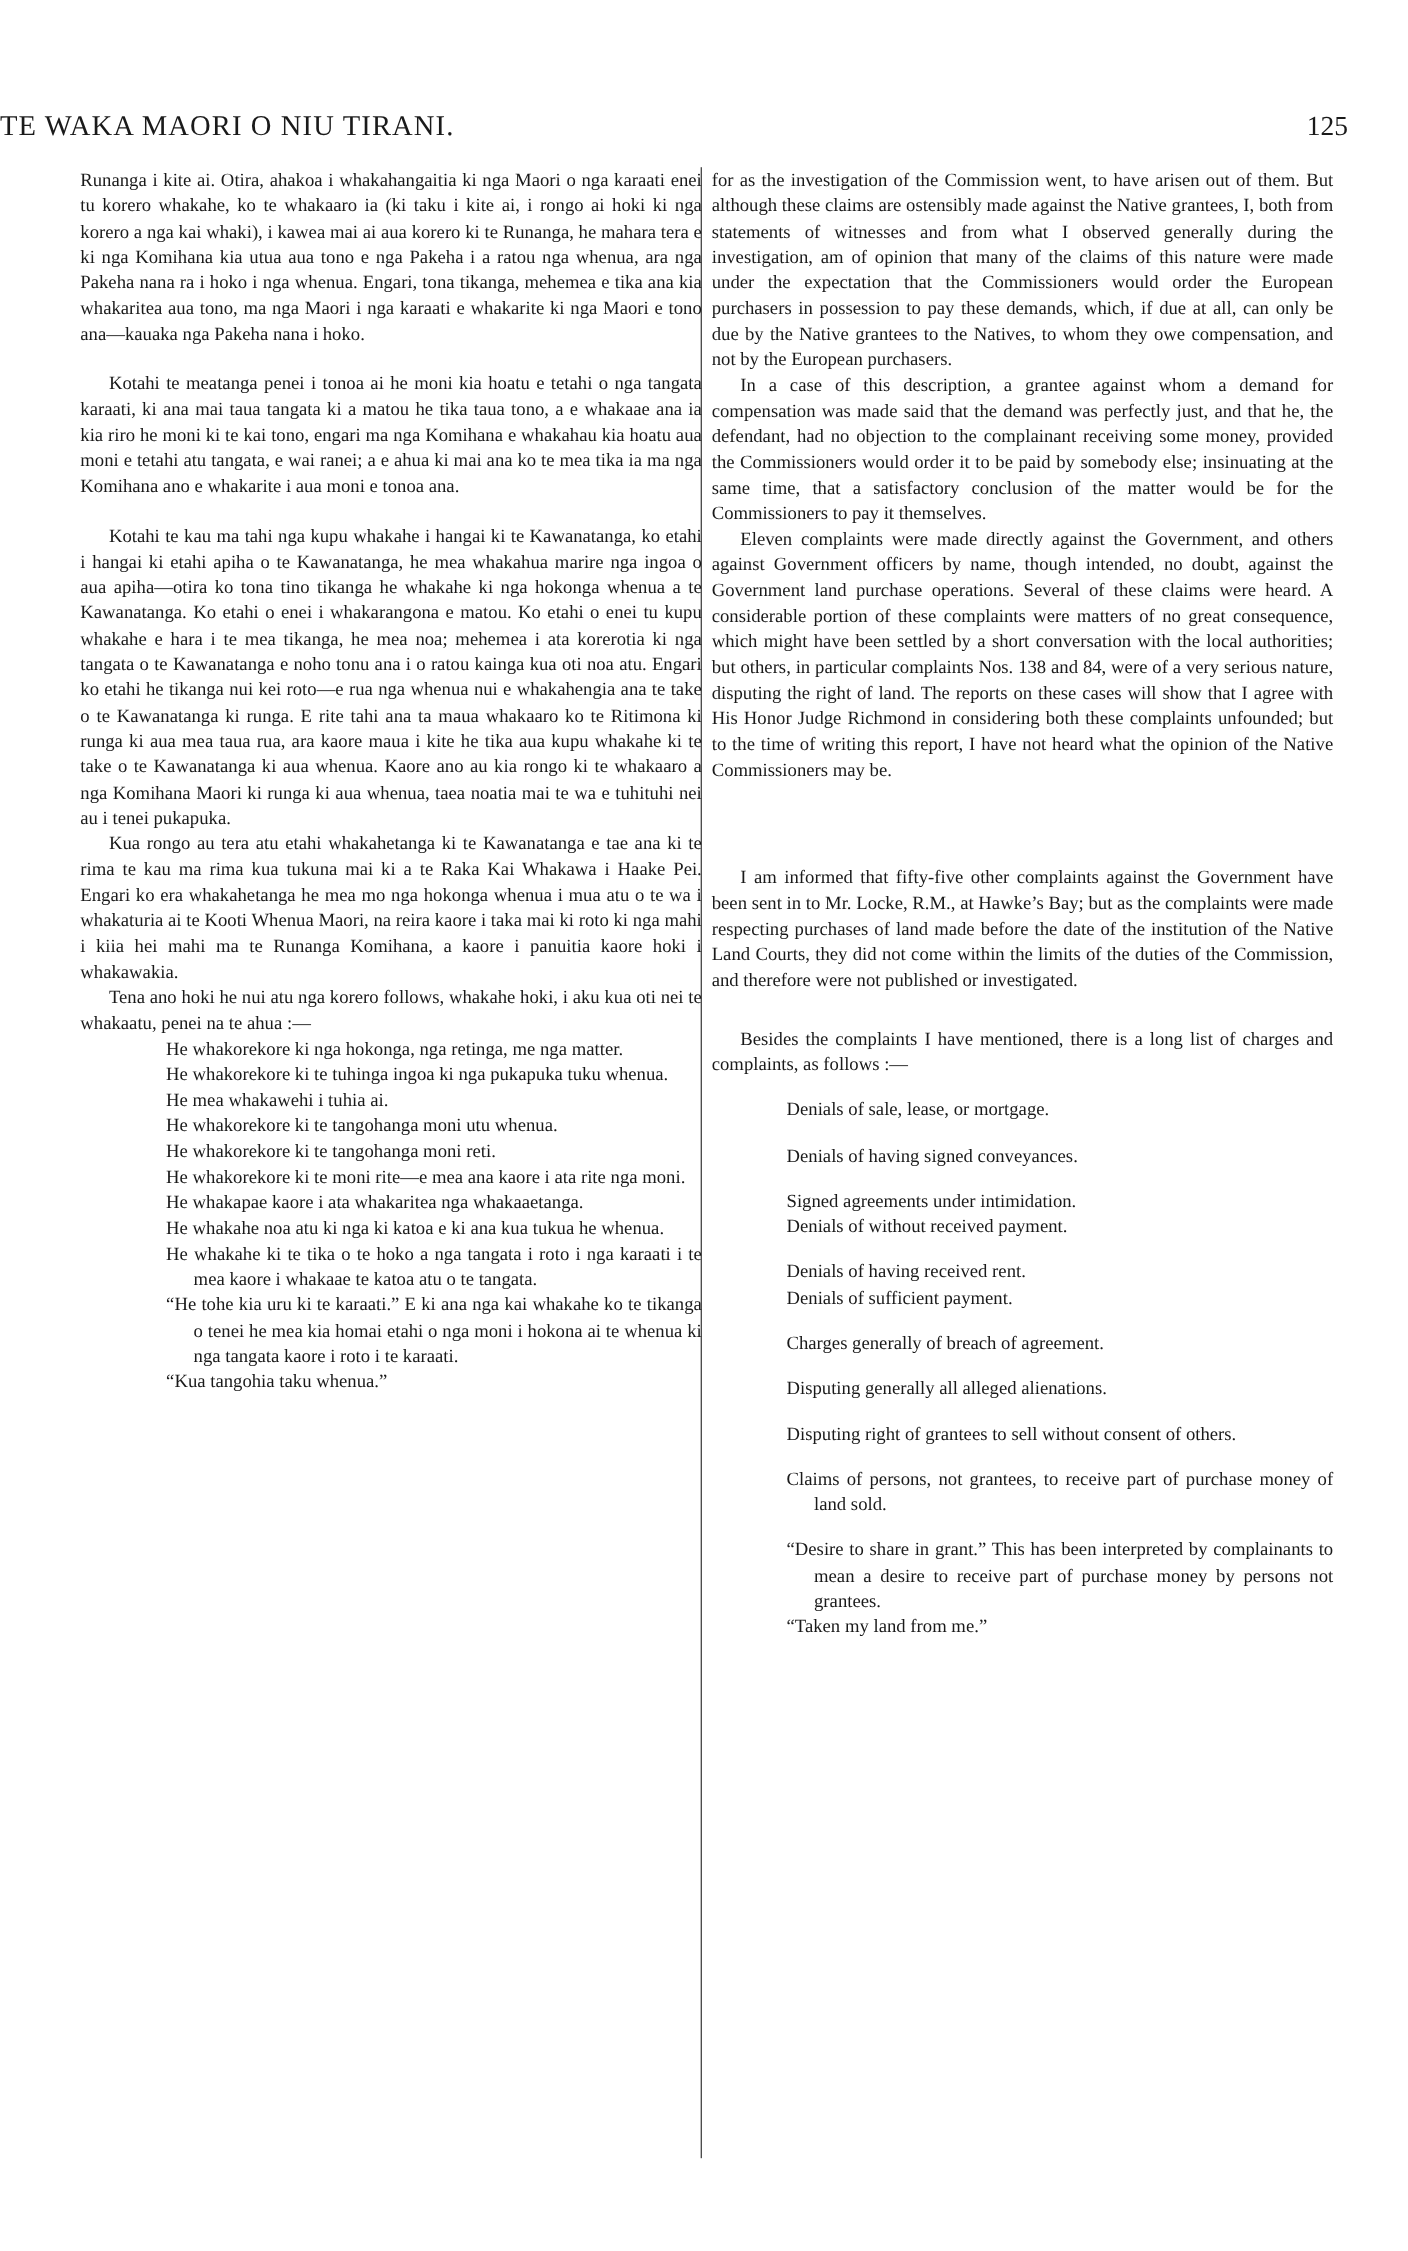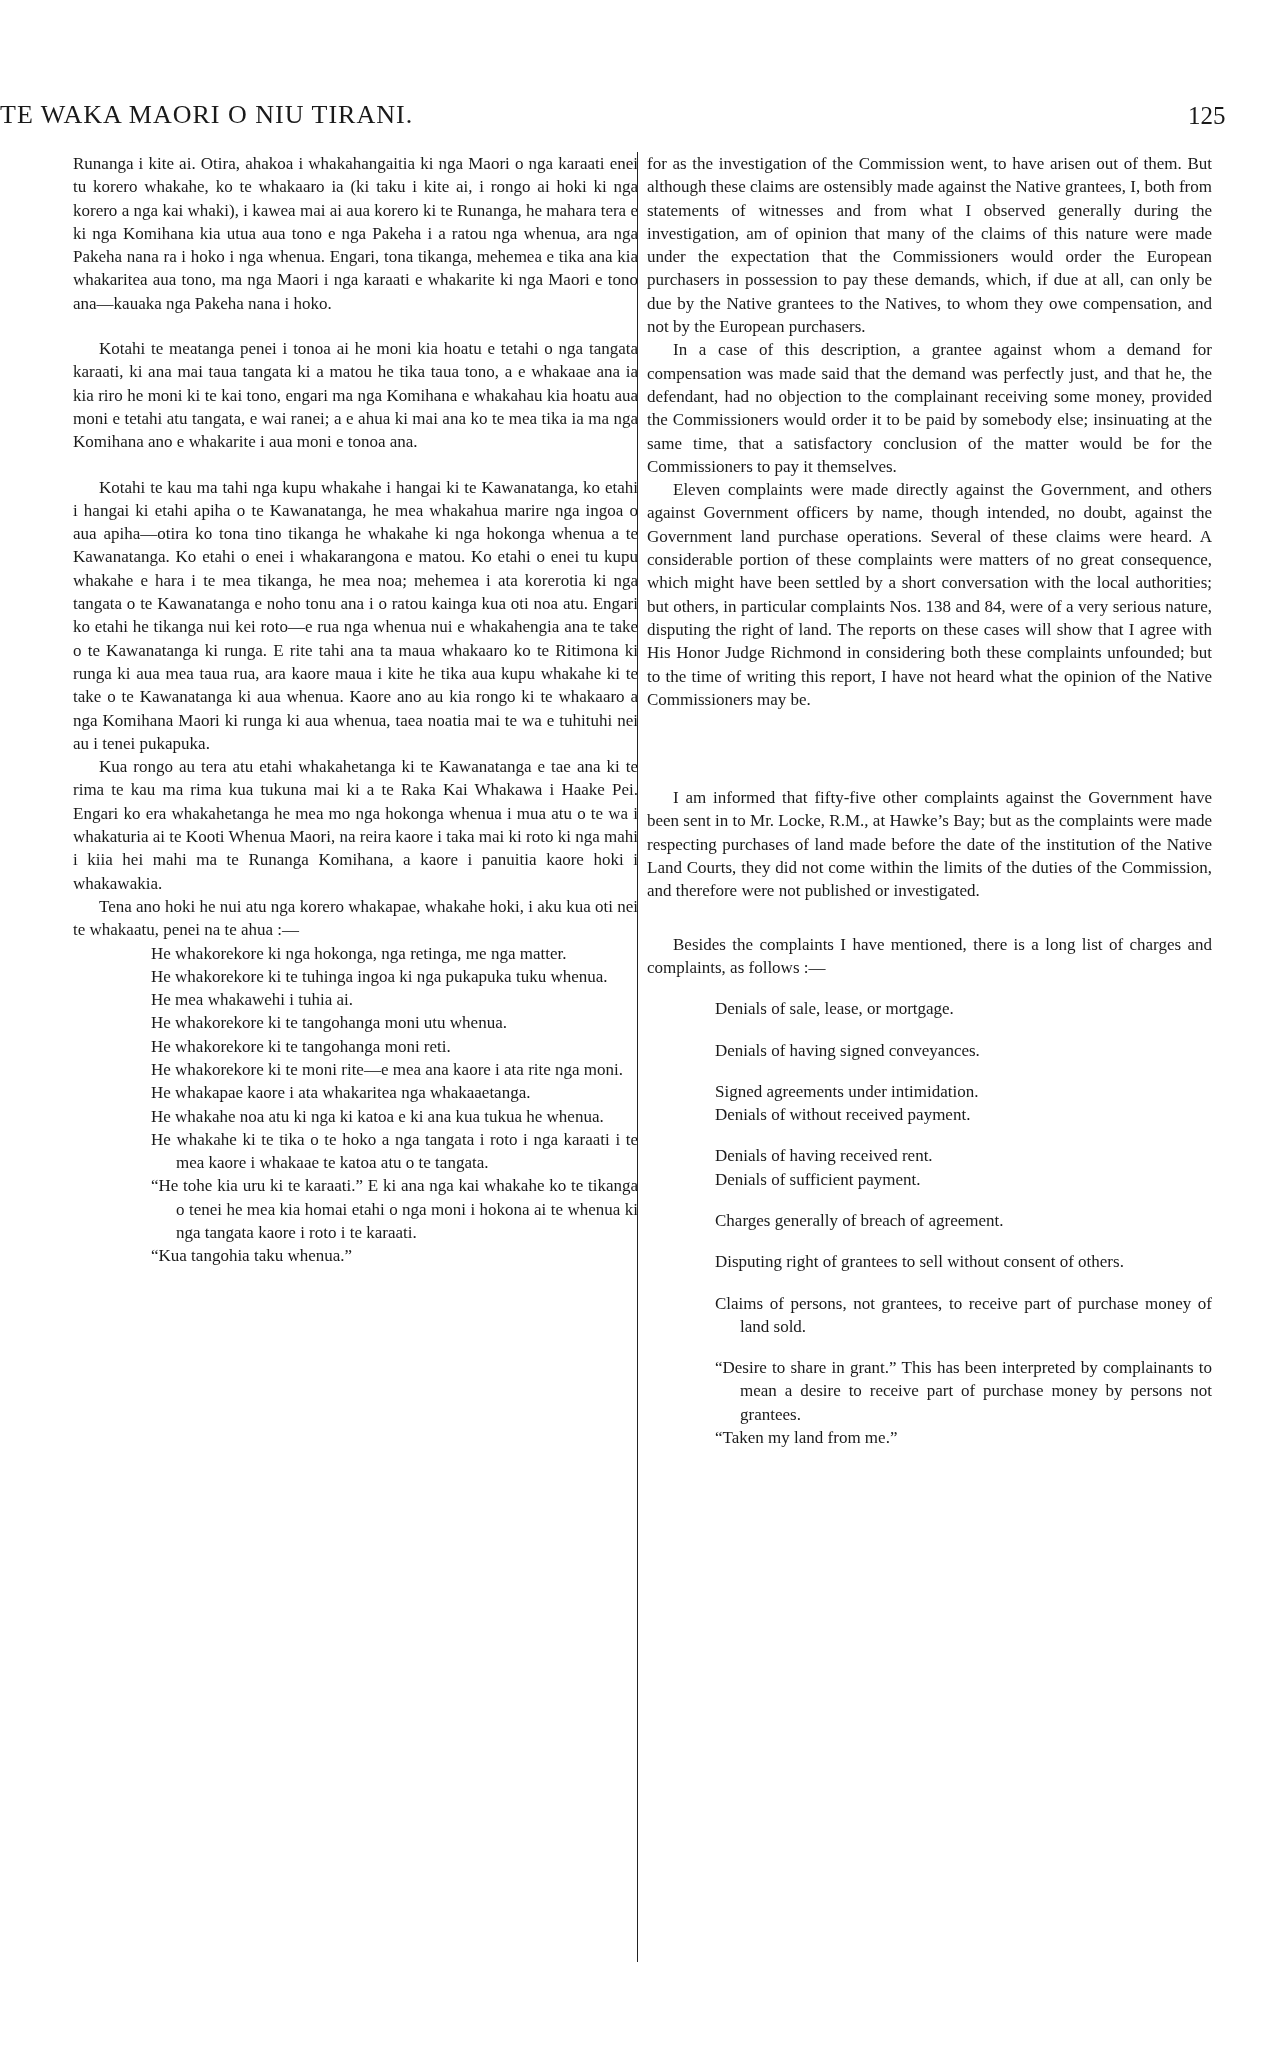--- a/index.html
+++ b/index.html
@@ -46,21 +46,21 @@
 <div class="header-title">TE WAKA MAORI O NIU TIRANI.</div>
 <div class="page-number">125</div>
 
 <div class="rule"></div>
 
 <div class="col col-left">
   <p>Runanga i kite ai. Otira, ahakoa i whakahangaitia ki nga Maori o nga karaati enei tu korero whakahe, ko te whakaaro ia (ki taku i kite ai, i rongo ai hoki ki nga korero a nga kai whaki), i kawea mai ai aua korero ki te Runanga, he mahara tera e ki nga Komihana kia utua aua tono e nga Pakeha i a ratou nga whenua, ara nga Pakeha nana ra i hoko i nga whenua. Engari, tona tikanga, mehemea e tika ana kia whakaritea aua tono, ma nga Maori i nga karaati e whakarite ki nga Maori e tono ana—kauaka nga Pakeha nana i hoko.</p>
   <p class="indent gap">Kotahi te meatanga penei i tonoa ai he moni kia hoatu e tetahi o nga tangata karaati, ki ana mai taua tangata ki a matou he tika taua tono, a e whakaae ana ia kia riro he moni ki te kai tono, engari ma nga Komihana e whakahau kia hoatu aua moni e tetahi atu tangata, e wai ranei; a e ahua ki mai ana ko te mea tika ia ma nga Komihana ano e whakarite i aua moni e tonoa ana.</p>
   <p class="indent gap">Kotahi te kau ma tahi nga kupu whakahe i hangai ki te Kawanatanga, ko etahi i hangai ki etahi apiha o te Kawanatanga, he mea whakahua marire nga ingoa o aua apiha—otira ko tona tino tikanga he whakahe ki nga hokonga whenua a te Kawanatanga. Ko etahi o enei i whakarangona e matou. Ko etahi o enei tu kupu whakahe e hara i te mea tikanga, he mea noa; mehemea i ata korerotia ki nga tangata o te Kawanatanga e noho tonu ana i o ratou kainga kua oti noa atu. Engari ko etahi he tikanga nui kei roto—e rua nga whenua nui e whakahengia ana te take o te Kawanatanga ki runga. E rite tahi ana ta maua whakaaro ko te Ritimona ki runga ki aua mea taua rua, ara kaore maua i kite he tika aua kupu whakahe ki te take o te Kawanatanga ki aua whenua. Kaore ano au kia rongo ki te whakaaro a nga Komihana Maori ki runga ki aua whenua, taea noatia mai te wa e tuhituhi nei au i tenei pukapuka.</p>
   <p class="indent">Kua rongo au tera atu etahi whakahetanga ki te Kawanatanga e tae ana ki te rima te kau ma rima kua tukuna mai ki a te Raka Kai Whakawa i Haake Pei. Engari ko era whakahetanga he mea mo nga hokonga whenua i mua atu o te wa i whakaturia ai te Kooti Whenua Maori, na reira kaore i taka mai ki roto ki nga mahi i kiia hei mahi ma te Runanga Komihana, a kaore i panuitia kaore hoki i whakawakia.</p>
-  <p class="indent">Tena ano hoki he nui atu nga korero whakapae, whakahe hoki, i aku kua oti nei te whakaatu, penei na te ahua :—</p>
+  <p class="indent">Tena ano hoki he nui atu nga korero follows, whakahe hoki, i aku kua oti nei te whakaatu, penei na te ahua :—</p>
   <ul class="list list-left">
     <li>He whakorekore ki nga hokonga, nga retinga, me nga matter.</li>
     <li>He whakorekore ki te tuhinga ingoa ki nga pukapuka tuku whenua.</li>
     <li>He mea whakawehi i tuhia ai.</li>
     <li>He whakorekore ki te tangohanga moni utu whenua.</li>
     <li>He whakorekore ki te tangohanga moni reti.</li>
     <li>He whakorekore ki te moni rite—e mea ana kaore i ata rite nga moni.</li>
     <li>He whakapae kaore i ata whakaritea nga whakaaetanga.</li>
     <li>He whakahe noa atu ki nga ki katoa e ki ana kua tukua he whenua.</li>
     <li>He whakahe ki te tika o te hoko a nga tangata i roto i nga karaati i te mea kaore i whakaae te katoa atu o te tangata.</li>
@@ -76,18 +76,19 @@
   <p class="indent gap-big">I am informed that fifty-five other complaints against the Government have been sent in to Mr. Locke, R.M., at Hawke’s Bay; but as the complaints were made respecting purchases of land made before the date of the institution of the Native Land Courts, they did not come within the limits of the duties of the Commission, and therefore were not published or investigated.</p>
   <p class="indent gap-med">Besides the complaints I have mentioned, there is a long list of charges and complaints, as follows :—</p>
   <ul class="list list-right">
     <li>Denials of sale, lease, or mortgage.</li>
     <li>Denials of having signed conveyances.</li>
     <li>Signed agreements under intimidation.</li>
     <li class="tight">Denials of without received payment.</li>
     <li>Denials of having received rent.</li>
     <li class="tight">Denials of sufficient payment.</li>
     <li>Charges generally of breach of agreement.</li>
+    <li>Disputing generally all alleged alienations.</li>
     <li>Disputing right of grantees to sell without consent of others.</li>
     <li>Claims of persons, not grantees, to receive part of purchase money of land sold.</li>
     <li>“Desire to share in grant.” This has been interpreted by complainants to mean a desire to receive part of purchase money by persons not grantees.</li>
     <li class="tight">“Taken my land from me.”</li>
   </ul>
 </div>
 
 </body></html>

